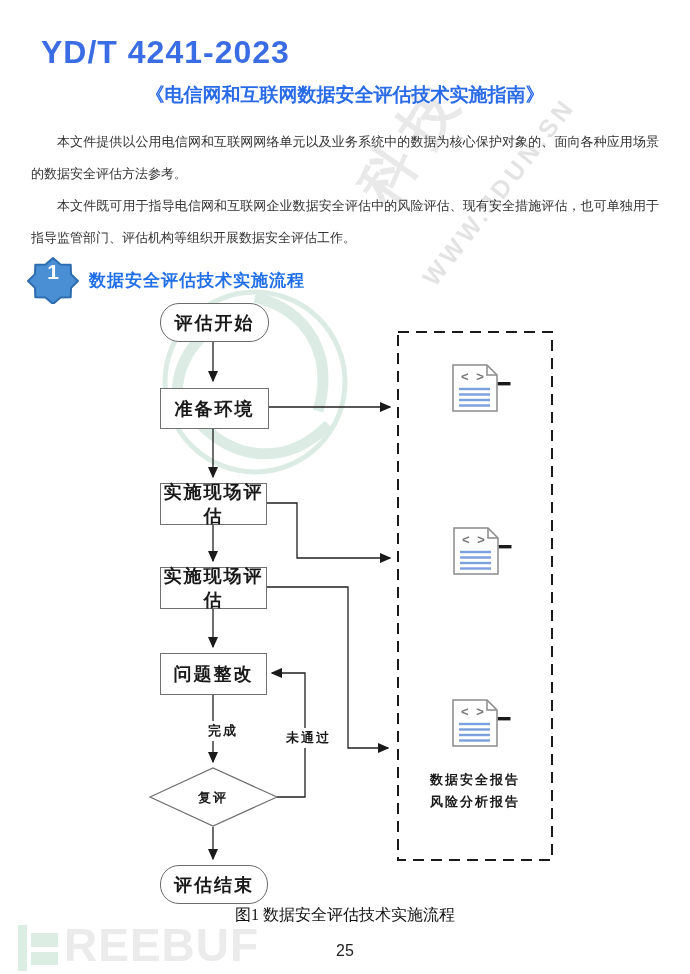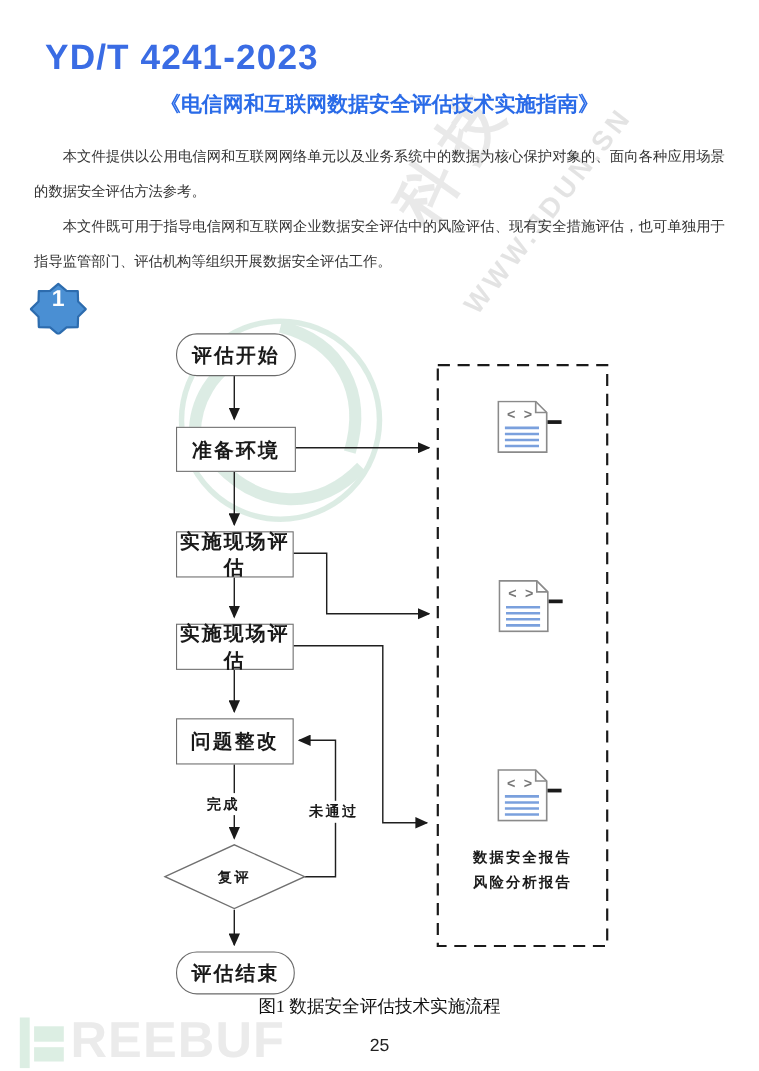--- a/index.html
+++ b/index.html
@@ -34,21 +34,21 @@
   .sec-badge .num{position:absolute;left:0;top:4px;width:52px;text-align:center;
           font-size:21px;font-weight:bold;color:#fff;}
   .sec-title{margin-left:10px;font-size:17px;font-weight:bold;color:#2170e8;letter-spacing:1px;}
   
   .fc-svg{position:absolute;left:0;top:0;width:690px;height:974px;z-index:1;pointer-events:none;}
   .node{position:absolute;z-index:2;display:flex;align-items:center;justify-content:center;
         background:#fff;border:1px solid #707070;font-size:18px;letter-spacing:2px;
         color:#1a1a1a;font-weight:600;text-align:center;}
   .oval{border-radius:19px;border-color:#6a6a6a;}
   .edge-label{position:absolute;z-index:3;background:#fff;font-size:13px;letter-spacing:2px;
-        color:#1a1a1a;font-weight:600;text-align:left;padding:1px 0;}
+        color:#1a1a1a;font-weight:600;text-align:right;padding:1px 0;}
   .diamond-label{position:absolute;z-index:3;font-size:13px;letter-spacing:2px;color:#1a1a1a;
         font-weight:600;text-align:center;background:transparent;}
   .doc-icon{position:absolute;z-index:2;}
   .doc-label{position:absolute;z-index:2;font-size:13px;letter-spacing:2px;color:#1a1a1a;
         font-weight:600;text-align:center;line-height:22px;}
   
   .fig-caption{position:absolute;left:0;right:0;top:905px;text-align:center;z-index:2;
         font-family:"Liberation Serif","DejaVu Serif",serif;font-size:16px;color:#111;}
   .page-no{position:absolute;left:0;right:0;top:942px;text-align:center;z-index:2;
         font-size:16px;color:#222;}
@@ -86,20 +86,21 @@
     <p>本文件既可用于指导电信网和互联网企业数据安全评估中的风险评估、现有安全措施评估，也可单独用于指导监管部门、评估机构等组织开展数据安全评估工作。</p>
   </div>
 
   <div class="sec">
     <div class="sec-badge">
       <svg width="52" height="48" viewBox="0 0 52 48">
         <polygon points="26,2 33.5,8.4 43.7,8.7 44,18.1 51,25 44,31.9 43.7,41.3 33.5,41.6 26,48 18.5,41.6 8.3,41.3 8,31.9 1,25 8,18.1 8.3,8.7 18.5,8.4" fill="#4a8fd3" stroke="#2d6cae" stroke-width="2" stroke-linejoin="round"></polygon>
       </svg>
       <div class="num">1</div>
     </div>
+    <div class="sec-title">数据安全评估技术实施流程</div>
   </div>
 
   <svg class="fc-svg" viewBox="0 0 690 974">
     <defs>
       <marker id="arr" markerWidth="9" markerHeight="8" refX="8" refY="4" orient="auto">
         <path d="M0,0 L9,4 L0,8 Z" fill="#1a1a1a"></path>
       </marker>
     </defs>
     <g fill="none" stroke="#1f1f1f" stroke-width="1.3">
 

